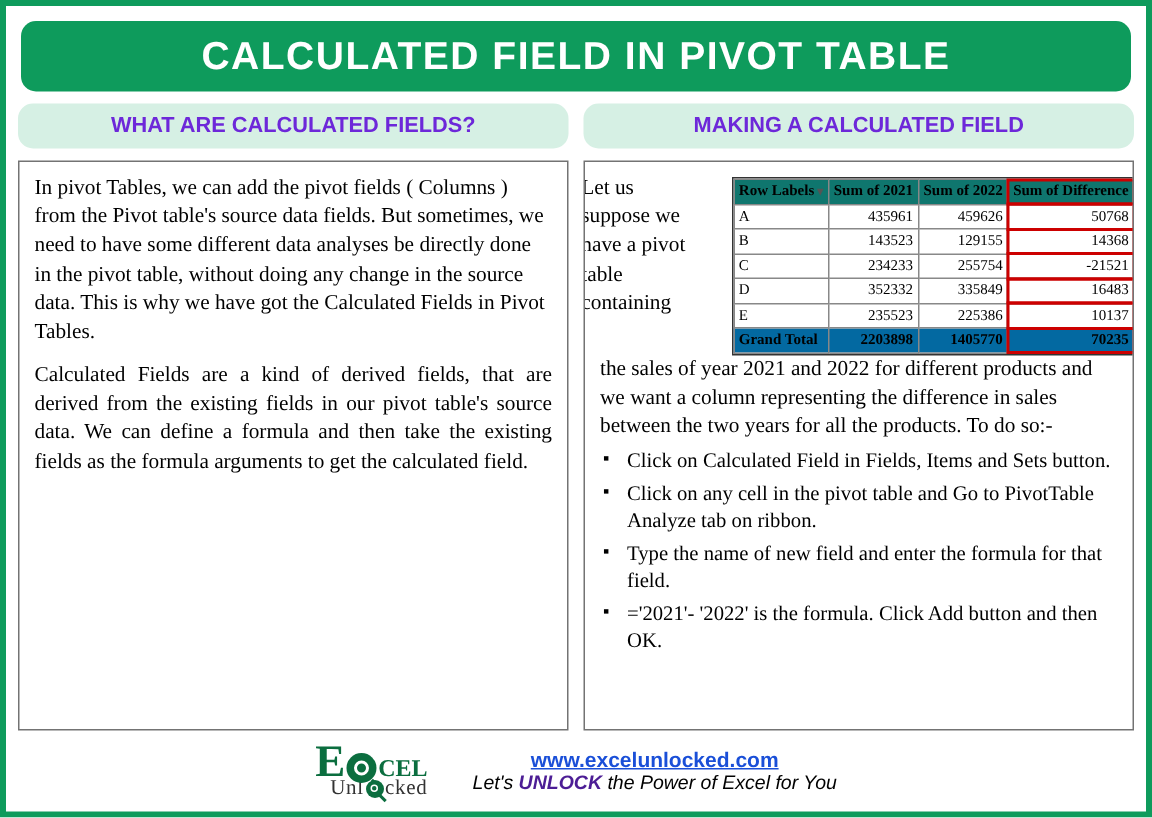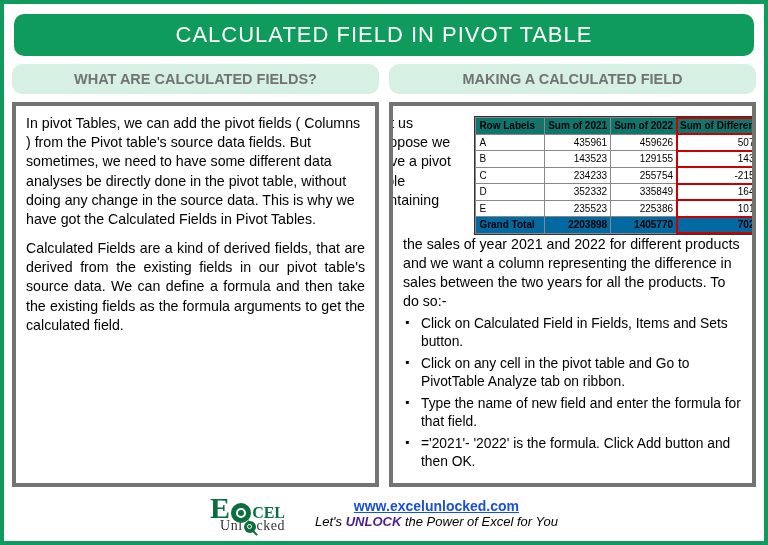--- a/index.html
+++ b/index.html
@@ -15,51 +15,52 @@
     width: 768px;
     height: 545px;
     padding: 6px 8px;
     display: flex;
     flex-direction: column;
   }
   .title-bar {
     background: #0e9b5c;
     color: #fff;
     text-align: center;
-    font-weight: 400;
-    font-size: 22px;
+    font-weight: 700;
+    font-size: 26px;
     letter-spacing: 1px;
     padding: 8px 0;
     border-radius: 10px;
     margin: 4px 2px 8px 2px;
   }
   .cols {
     display: flex;
     gap: 10px;
     flex: 1;
     min-height: 0;
   }
   .col { flex: 1; display: flex; flex-direction: column; min-width: 0; }
   .subhead {
     background: #d6f0e4;
-    color: #737373;
+    color: #6d28d9;
     text-align: center;
     font-weight: 700;
     font-size: 14.5px;
     padding: 7px 0;
     border-radius: 10px;
     margin-bottom: 8px;
   }
   .panel {
-    border: 4px solid #737373;
+    border: 1px solid #737373;
     padding: 8px 10px 10px 10px;
     font-size: 14.2px;
     line-height: 1.35;
     flex: 1;
     overflow: hidden;
+    font-family: Liberation Serif, serif;
   }
   .panel p { margin-bottom: 10px; }
   .panel p:last-child { margin-bottom: 0; }
   .justify { text-align: justify; }
   .right-top { display: flex; gap: 20px; align-items: flex-start; justify-content: center; }
   .right-intro { flex: 0 0 80px; }
   .pvt-wrap { flex: 1; border: 1px solid #333; font-size: 10px; margin-top: 2px;}
   table.pvt { border-collapse: collapse; width: 100%; }
   table.pvt th, table.pvt td {
     border: 1px solid #888;

